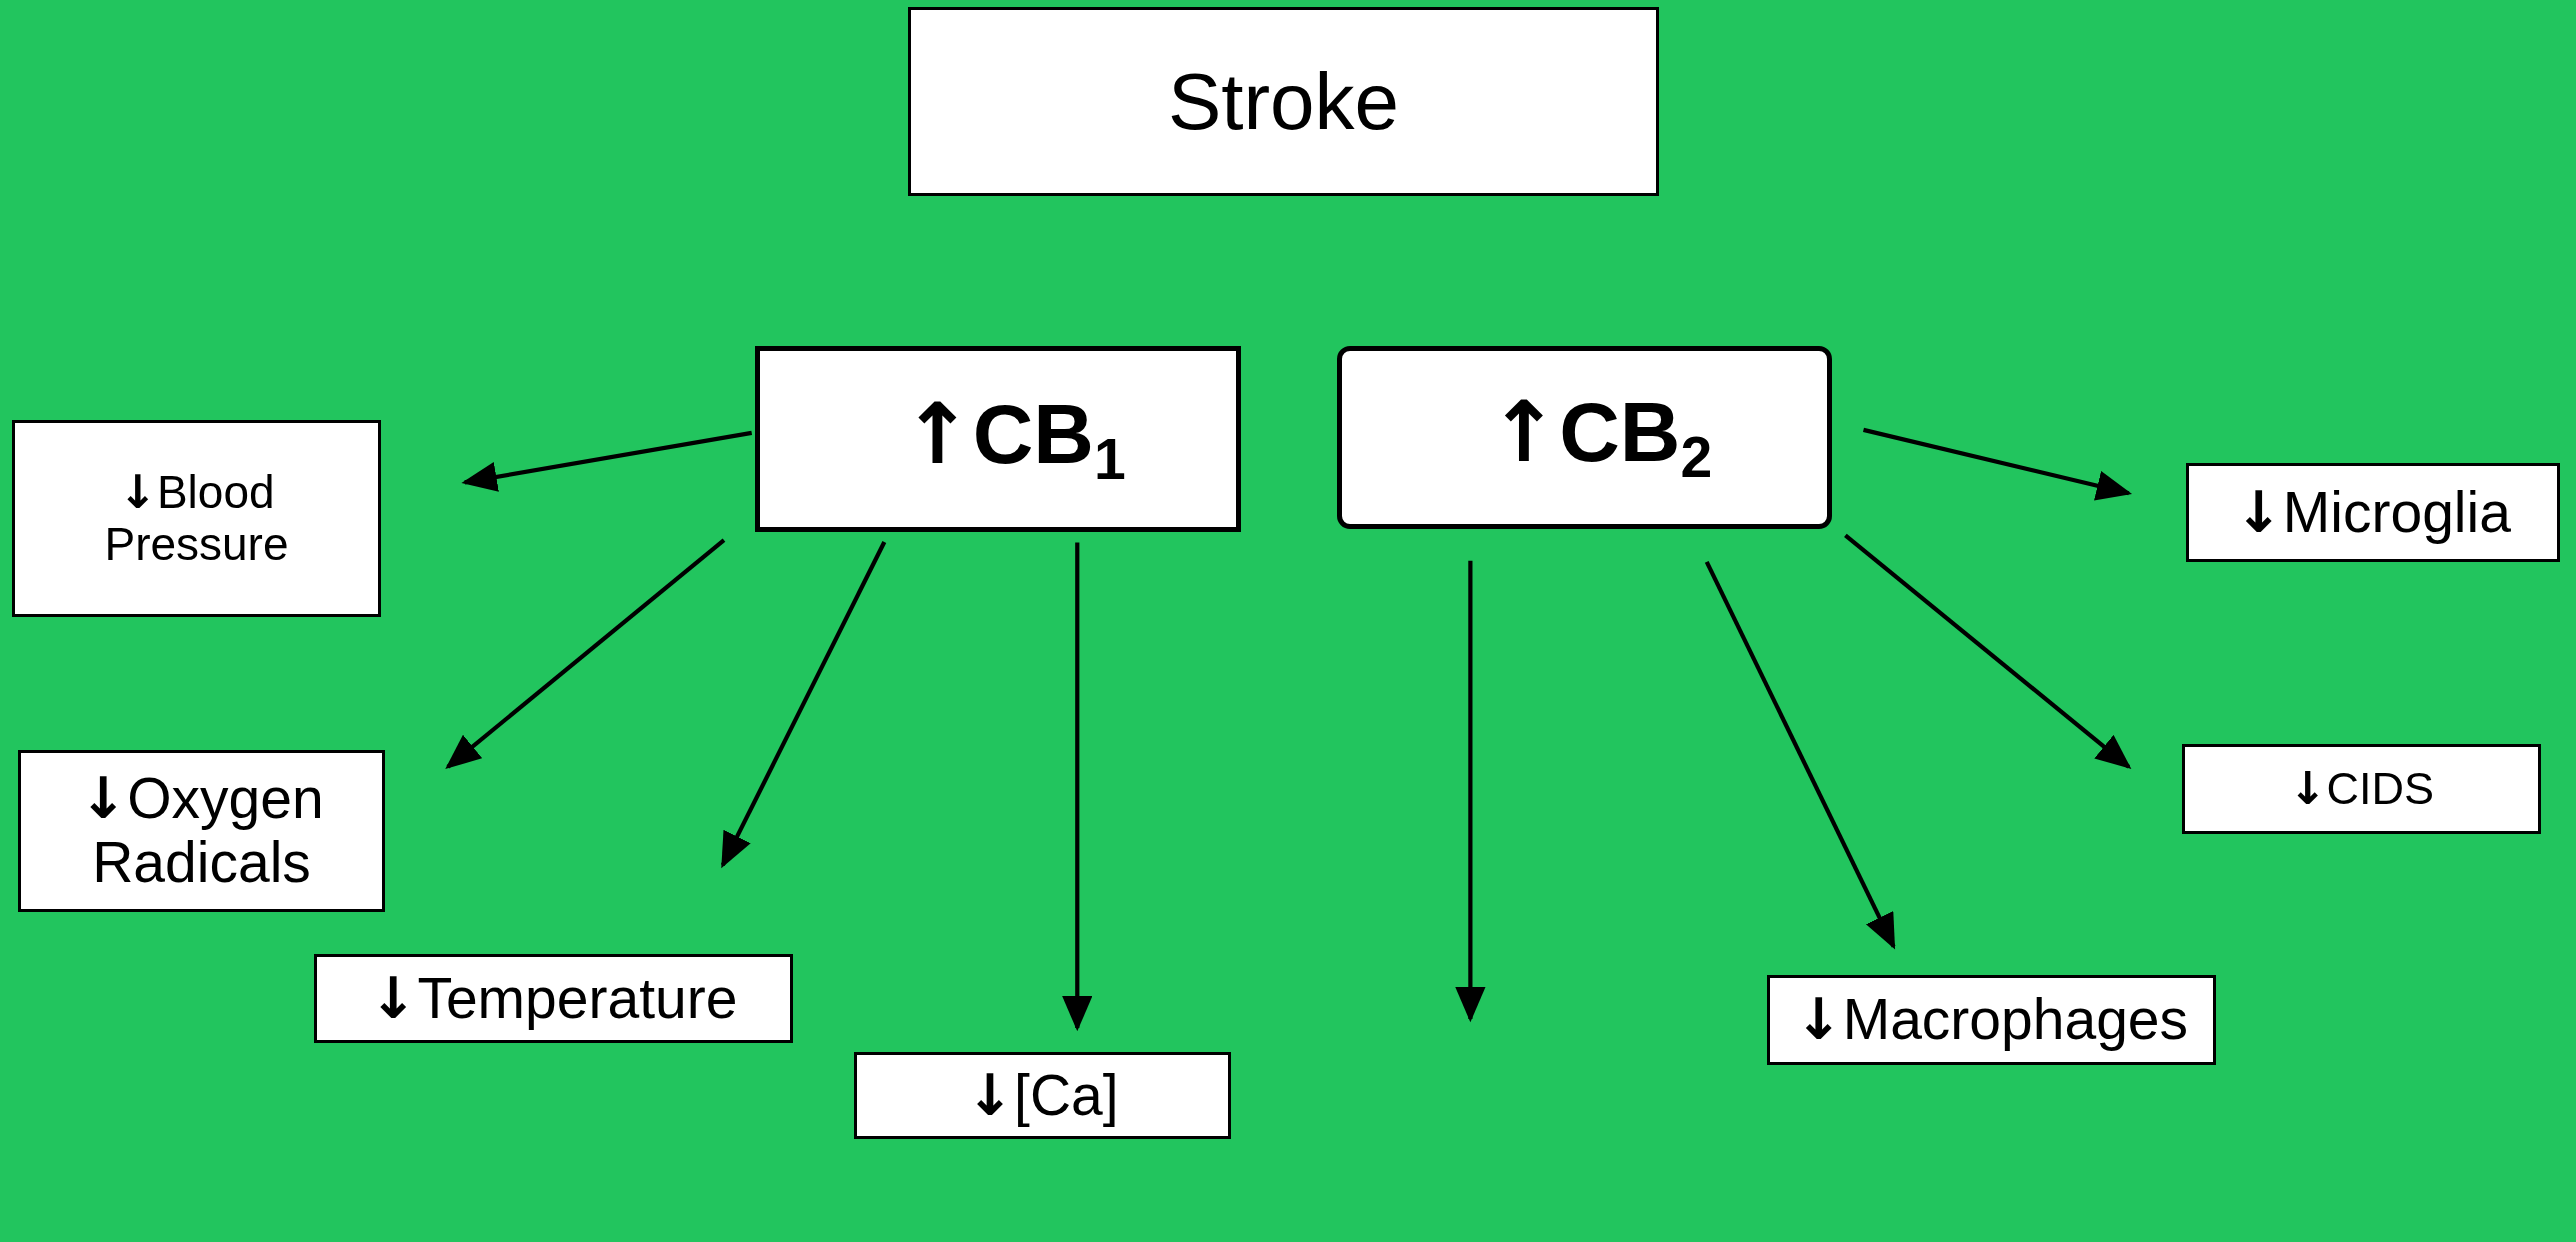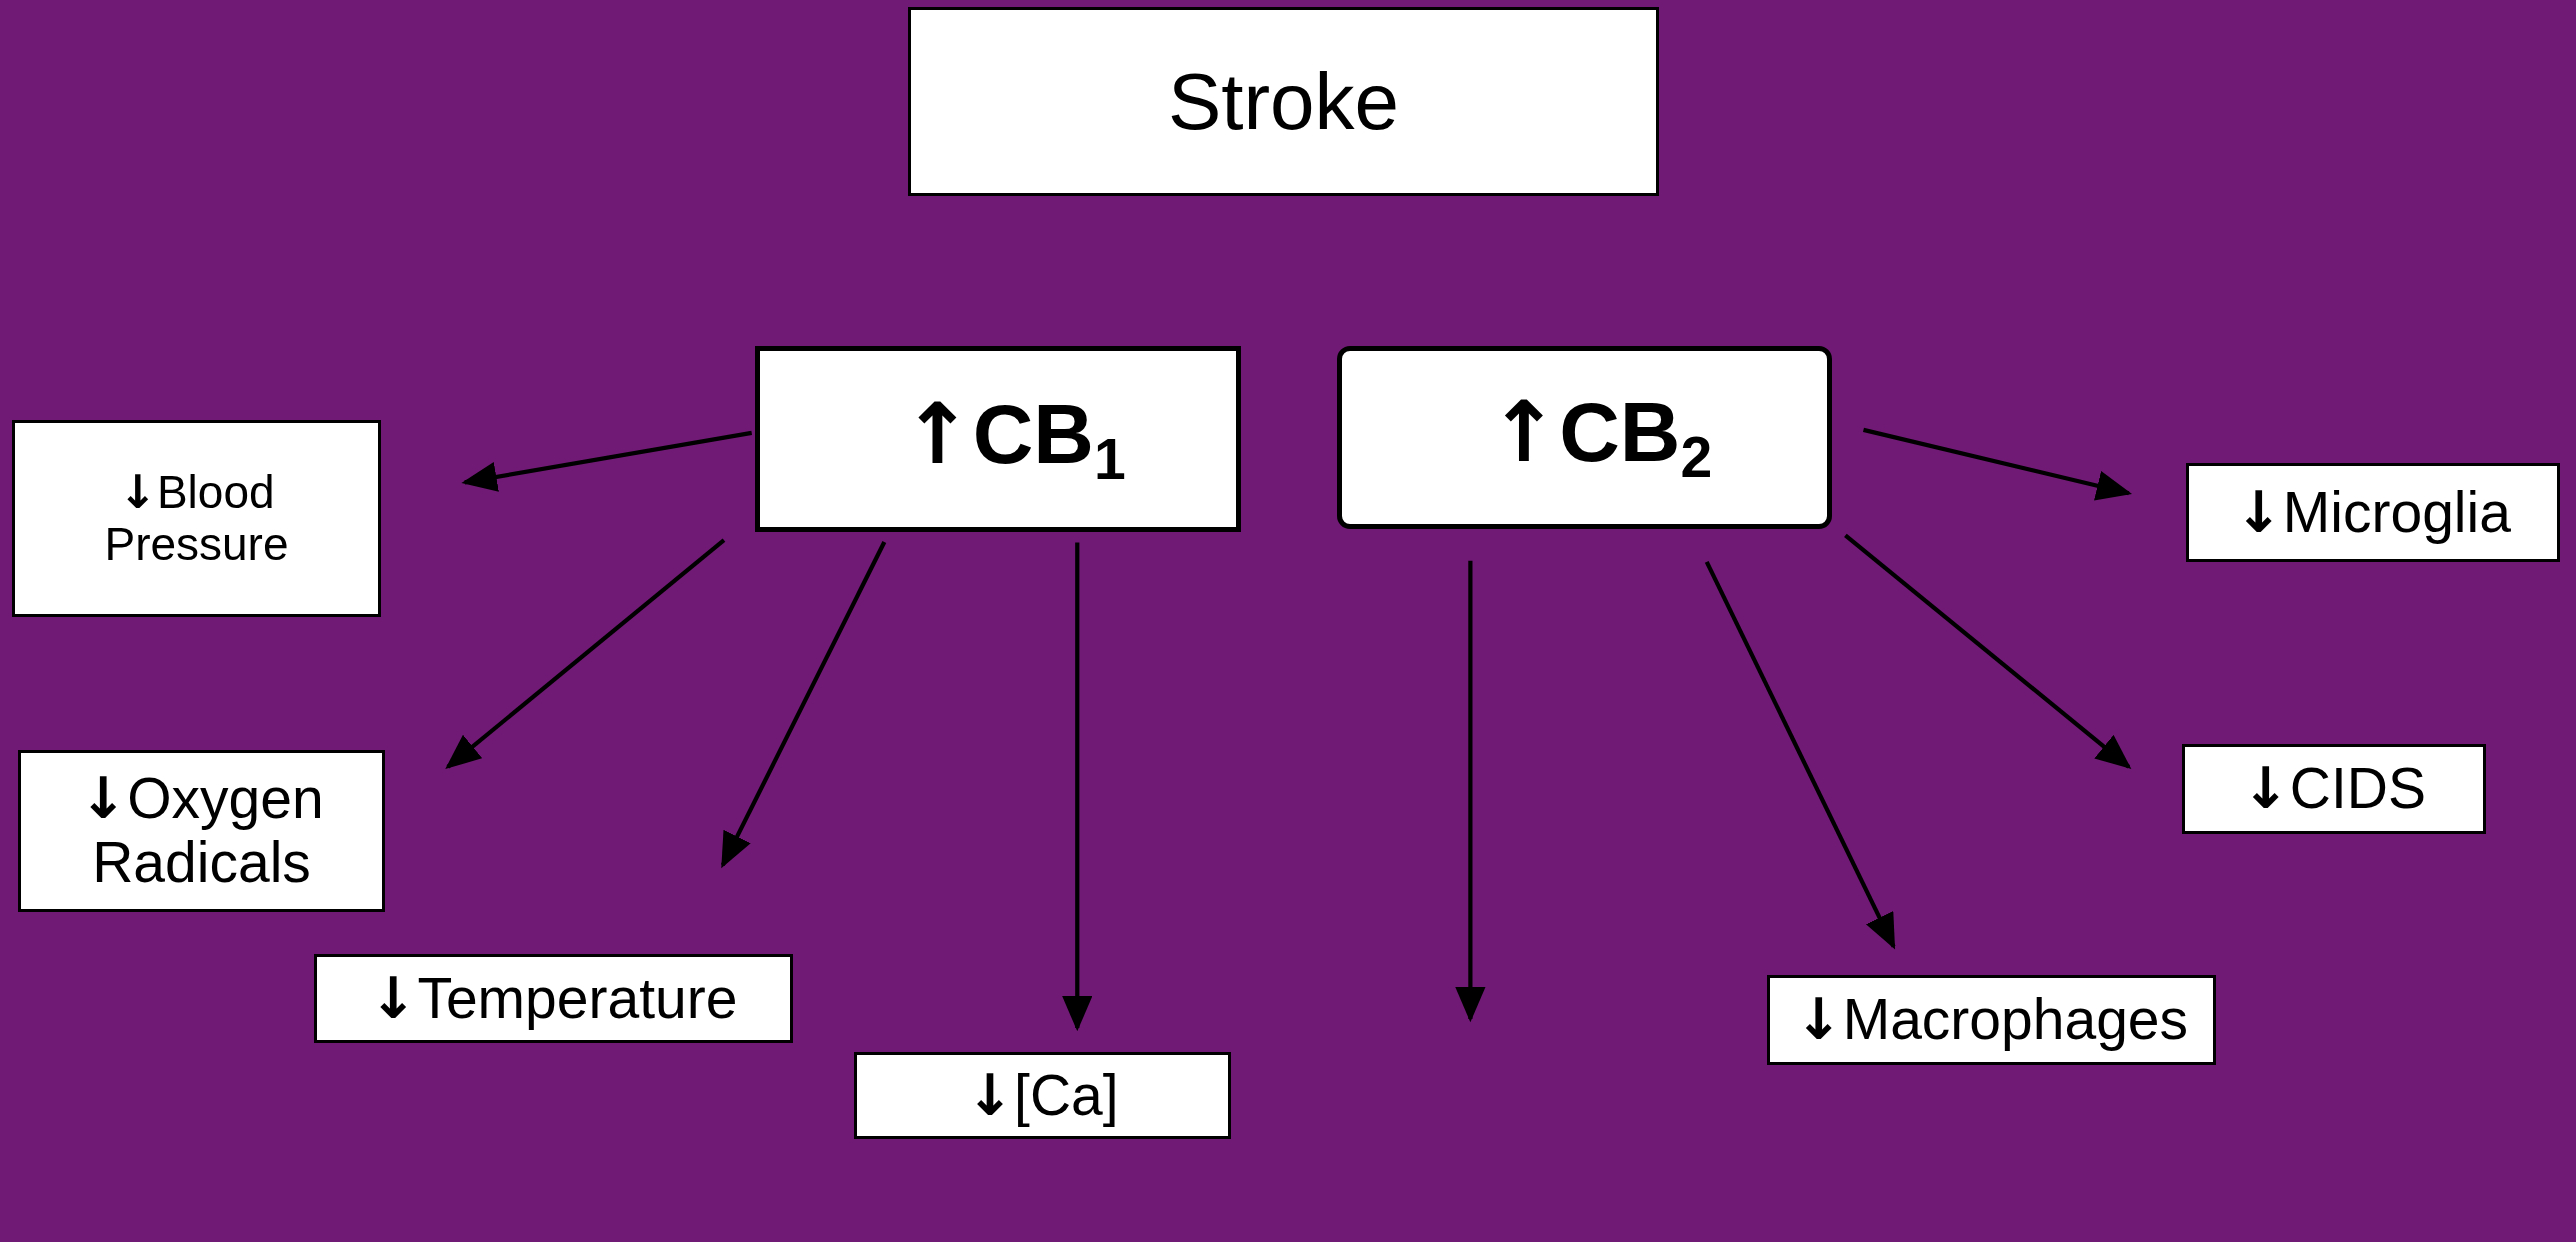--- a/index.html
+++ b/index.html
@@ -4,21 +4,21 @@
 <style>
   html, body {
     margin: 0;
     padding: 0;
     background: #ffffff;
   }
   #canvas {
     position: relative;
     width: 2576px;
     height: 1242px;
-    background: #701a75;
+    background: #22c55e;
     font-family: "Liberation Sans", sans-serif;
     overflow: hidden;
   }
   .node {
     position: absolute;
     box-sizing: border-box;
     background: #ffffff;
     border: 3px solid #000000;
     display: flex;
     align-items: center;
@@ -40,21 +40,21 @@
   #node-stroke       { left:908px; top:7.2px;   width:751px; height:189px;  font-size:80px; font-weight:400; }
   #node-cb1          { left:755px; top:346px;  width:486px;  height:186px;  font-size:84px; font-weight:700; }
   #node-cb2          { left:1337px; top:346px;  width:495px;  height:183px;  font-size:84px; font-weight:700;border-radius:13px; }
   #node-blood        { left:12px;   top:420px;  width:369px;  height:197px;  font-size:46px;  }
   #node-oxygen       { left:18px;   top:750px; width:367px;  height:162px;  font-size:57px;  }
   #node-temperature  { left:314px;  top:954px; width:479px;  height:89px;  font-size:57px;  }
   #node-calcium      { left:854px; top:1052px; width:377px;  height:87px;  font-size:57px;  }
   #node-leukocyte    { left:1354px; top:1040px; width:374px;  height:199px;  font-size:57px;  }
   #node-macrophages  { left:1767px; top:975px; width:449px;  height:90px;  font-size:57px;  }
   #node-microglia    { left:2186px; top:463px;  width:374px;  height:99px;  font-size:57px;  }
-  #node-cids         { left:2182px; top:744px; width:304px;  height:90px;  font-size:57px;  }
+  #node-cids         { left:2182px; top:744px; width:359px;  height:90px;  font-size:45px;  }
 
   #edges {
     position: absolute;
     left: 0; top: 0;
     width: 2576px;
     height: 1242px;
     z-index: 1;
   }
   .sub { font-size: 0.68em; vertical-align: -0.28em; }
 </style>

